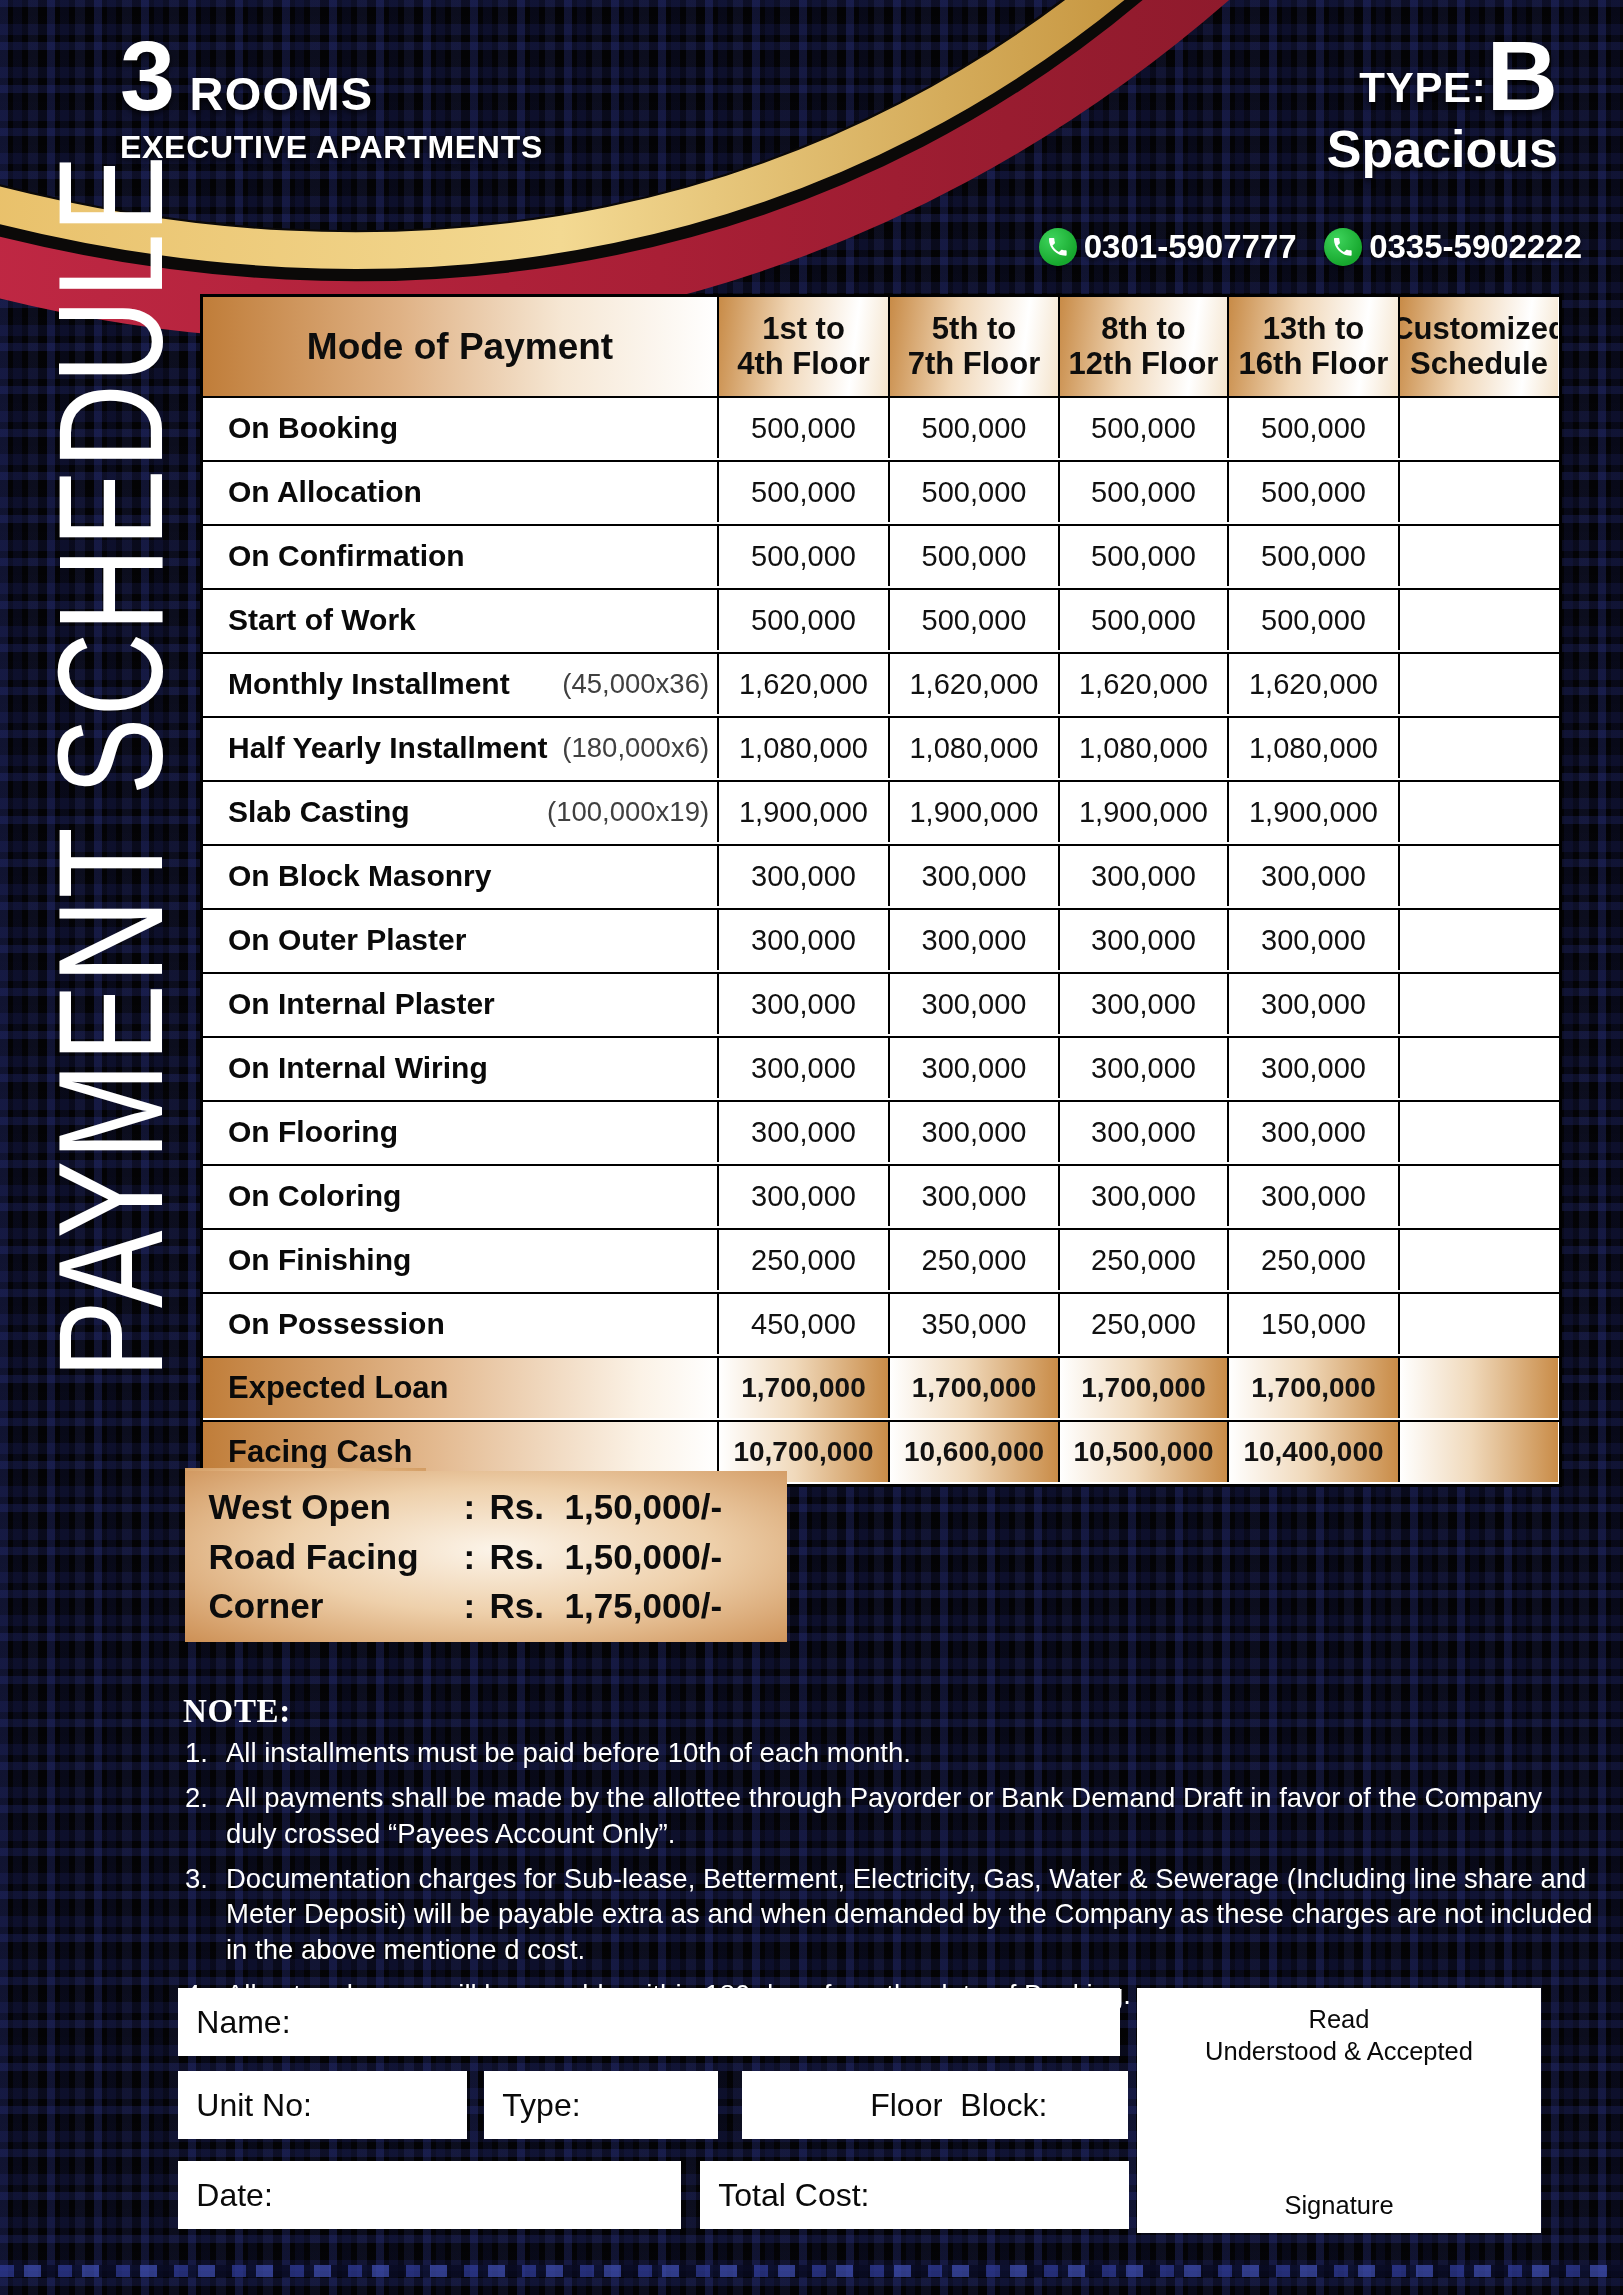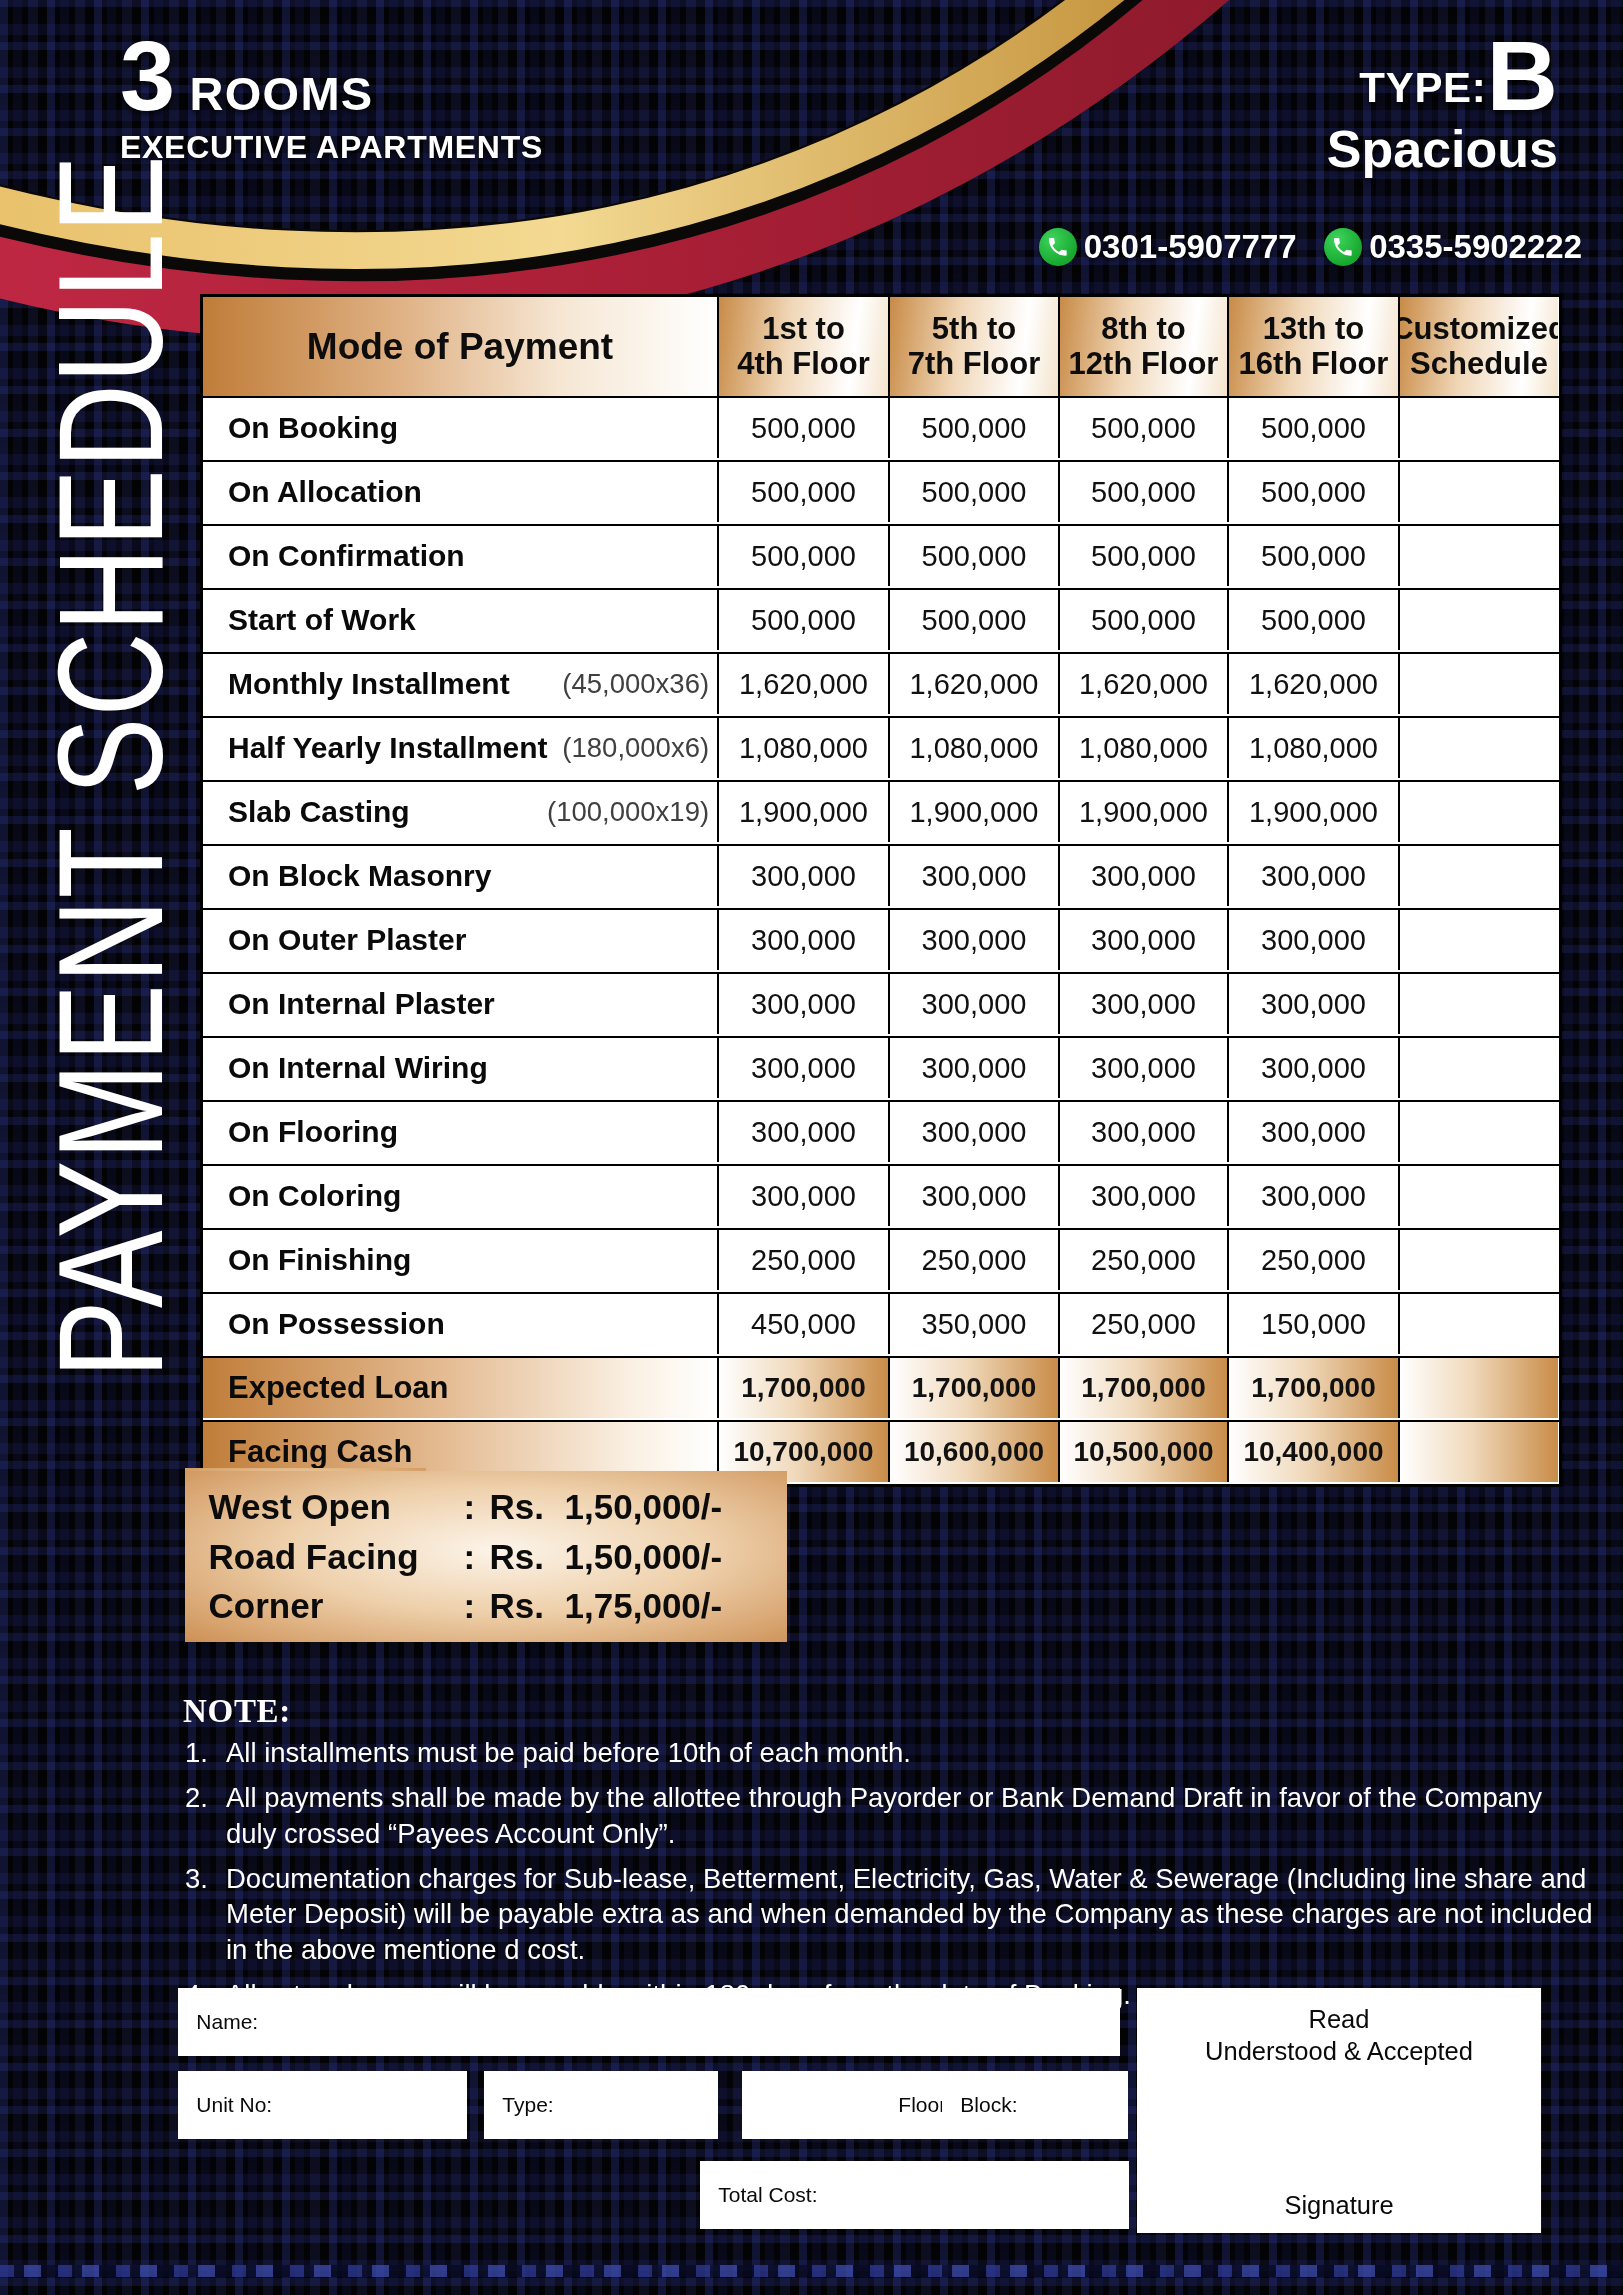--- a/index.html
+++ b/index.html
@@ -78,21 +78,21 @@
   
   .note-head{position:absolute;left:183px;top:1693px;color:#fff;font-family:"Liberation Serif","DejaVu Serif",serif;
     font-weight:bold;font-size:33px;letter-spacing:0.7px;}
   .notes{position:absolute;left:185px;top:1735px;width:1413px;color:#fff;font-size:27.5px;line-height:1.3;}
   .note-item{display:grid;grid-template-columns:41px 1fr;margin-bottom:9.2px;}
   .note-num{}
   .note-text{}
 
   
   .fbox{position:absolute;background:#fff;display:flex;align-items:center;padding-left:18.3px;box-sizing:border-box;
-    font-size:21px;color:#0a0a0a;}
+    font-size:32px;color:#0a0a0a;}
   .f-name{left:178px;top:1988px;width:942px;height:68px;}
   .f-unit{left:178px;top:2071px;width:289px;height:68px;}
   .f-type{left:484px;top:2071px;width:234px;height:68px;}
   .f-floor{left:742px;top:2071px;width:210px;height:68px;justify-content:flex-end;}
   .f-block{left:942px;top:2071px;width:186px;height:68px;}
   .f-date{left:178px;top:2161px;width:503px;height:68px;}
   .f-total{left:700px;top:2161px;width:429px;height:68px;}
   .sig-box{position:absolute;left:1137px;top:1988px;width:404px;height:245px;background:#fff;
     display:flex;flex-direction:column;justify-content:space-between;align-items:center;
     padding:15.7px 6.5px 13px;box-sizing:border-box;color:#0a0a0a;}
@@ -439,20 +439,23 @@
     </div>
   <div class="fbox f-type">
       <span>Type:</span>
     </div>
   <div class="fbox f-floor">
       <span>Floor:</span>
     </div>
   <div class="fbox f-block">
       <span>Block:</span>
     </div>
+  <div class="fbox f-date">
+      <span>Date:</span>
+    </div>
   <div class="fbox f-total">
       <span>Total Cost:</span>
     </div>
 
   <div class="sig-box">
     <div class="sig-top" style="white-space: pre-line;">Read
 Understood &amp; Accepted</div>
     <div class="sig-bottom">Signature</div>
   </div>
 

